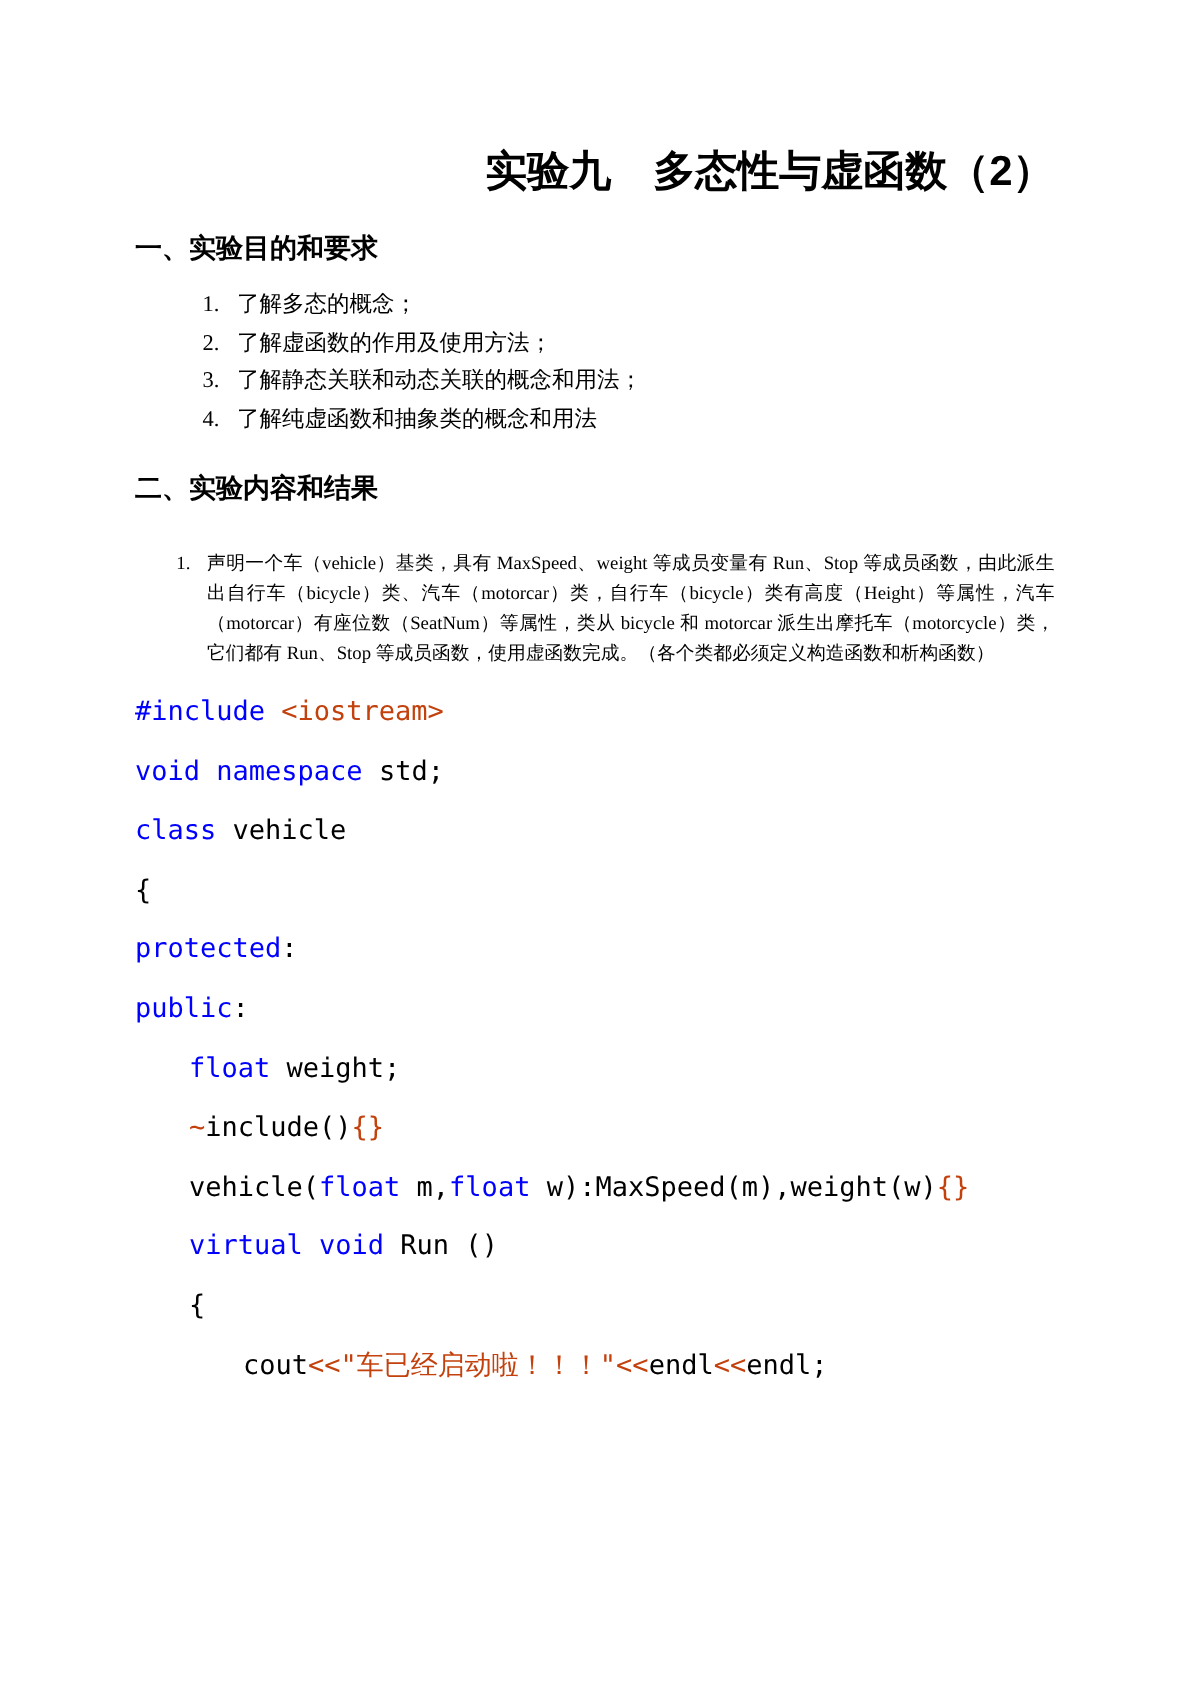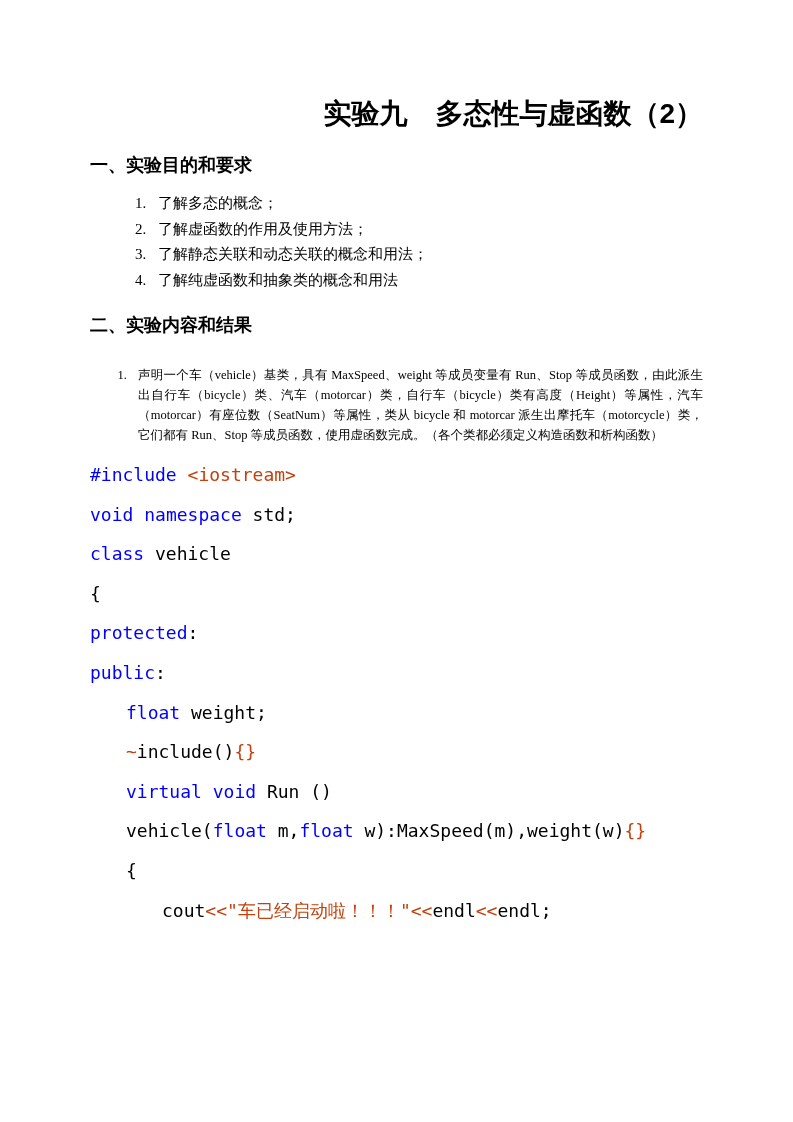--- a/index.html
+++ b/index.html
@@ -93,22 +93,22 @@
 
     <span class="line"><span class="t-blue">protected</span><span class="t-black">:</span></span>
 
 
     <span class="line"><span class="t-blue">public</span><span class="t-black">:</span></span>
 
     <span class="line indent1"><span class="t-blue">float</span><span class="t-black"> weight;</span></span>
 
     <span class="line indent1"><span class="t-red">~</span><span class="t-black">include()</span><span class="t-red">{}</span></span>
 
+    <span class="line indent1"><span class="t-black">vehicle(</span><span class="t-blue">float</span><span class="t-black"> m,</span><span class="t-blue">float</span><span class="t-black"> w):MaxSpeed(m),weight(w)</span><span class="t-red">{}</span></span>
+
     <span class="line indent1"><span class="t-blue">virtual</span><span class="t-black"> </span><span class="t-blue">void</span><span class="t-black"> Run ()</span></span>
-
-    <span class="line indent1"><span class="t-black">vehicle(</span><span class="t-blue">float</span><span class="t-black"> m,</span><span class="t-blue">float</span><span class="t-black"> w):MaxSpeed(m),weight(w)</span><span class="t-red">{}</span></span>
 
     <span class="line indent1 t-black">{</span>
 
     <span class="line indent2"><span class="t-black">cout</span><span class="t-red">&lt;&lt;</span><span class="t-red">"车已经启动啦！！！"</span><span class="t-red">&lt;&lt;</span><span class="t-black">endl</span><span class="t-red">&lt;&lt;</span><span class="t-black">endl;</span></span>
   </div>
 
 </div>
 
 </body></html>

